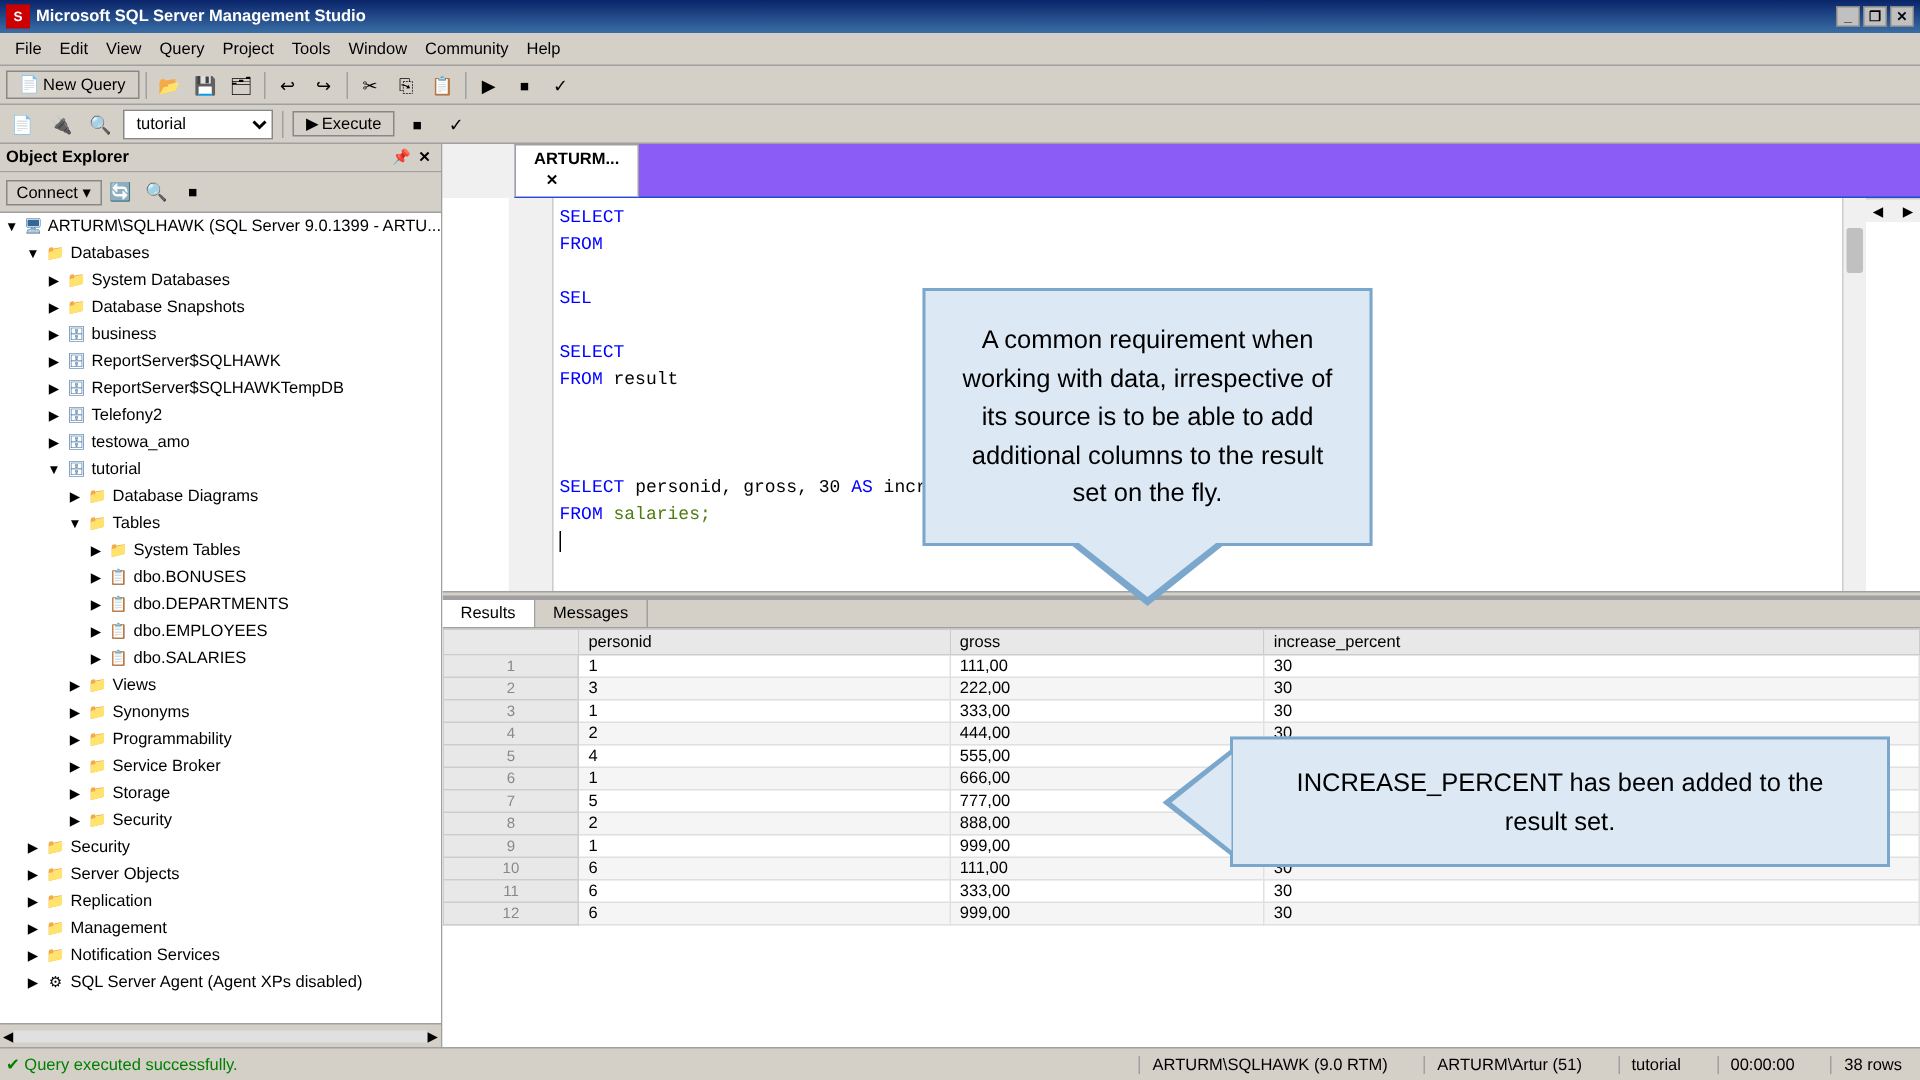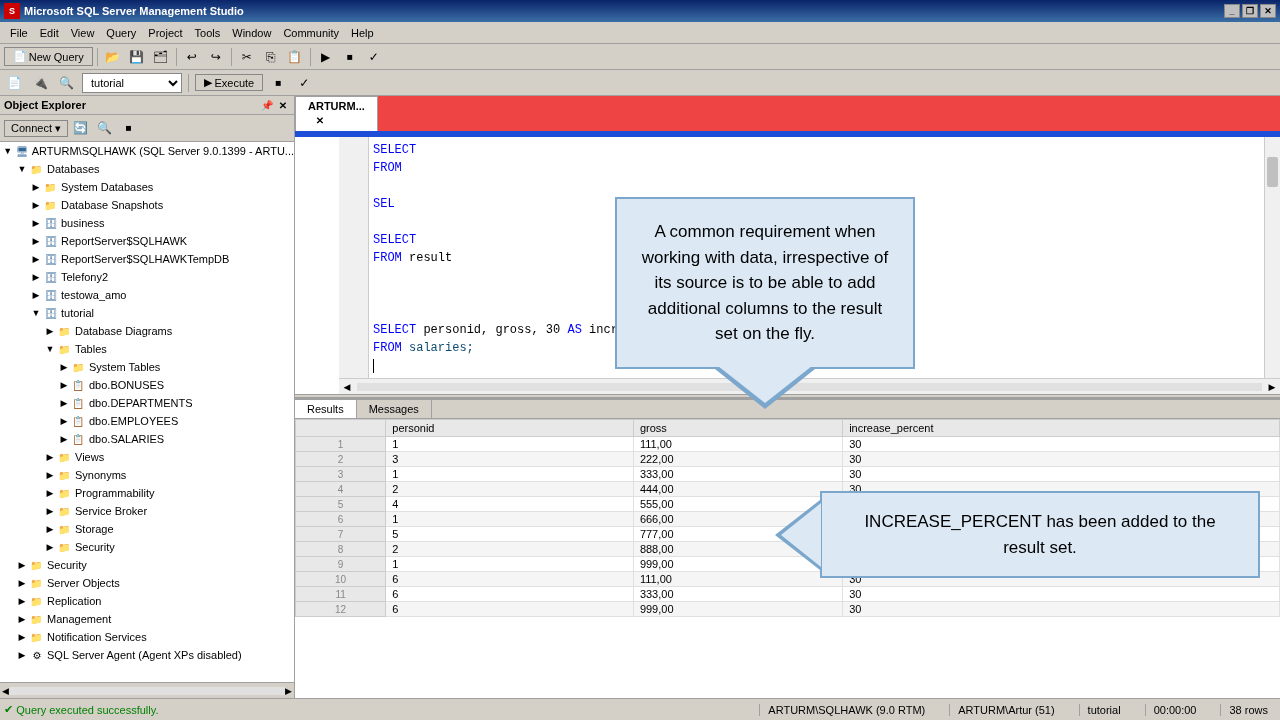--- a/index.html
+++ b/index.html
@@ -43,27 +43,27 @@
     .tree-item .item-icon { width: 16px; height: 16px; display: inline-flex; align-items: center; justify-content: center; margin-right: 2px; font-size: 10px; }
     .folder-icon { color: #808000; }
     .db-icon { color: #336699; }
     .server-icon { color: #336699; }
     .tree-label { font-size: 11px; }
 
     
     .content-area { flex: 1; display: flex; flex-direction: column; background: #f0f0f0; overflow: hidden; }
 
     
-    .editor-tabs { background: #ef4444; display: flex; align-items: flex-end; border-bottom: 6px solid #1d4ed8; }
+    .editor-tabs { background: #8b5cf6; display: flex; align-items: flex-end; border-bottom: 1px solid #1d4ed8; margin-left: 48px; }
     .editor-tab { padding: 3px 12px; background: #e8e4dc; border: 1px solid #a0a0a0; border-bottom: none; font-size: 11px; cursor: pointer; margin-right: 1px; }
     .editor-tab.active { background: white; font-weight: bold; }
     .tab-btn { width: 16px; height: 16px; display: flex; align-items: center; justify-content: center; font-size: 10px; cursor: pointer; margin-left: 4px; }
 
     
-    .query-pane { background: white; flex: 1; overflow: hidden; display: flex; flex-direction: column; position: relative; min-height: 200px; padding-left: 44px; }
+    .query-pane { background: white; flex: 1; overflow: hidden; display: flex; flex-direction: row; position: relative; min-height: 200px; padding-left: 44px; }
     .query-editor { flex: 1; font-family: 'Courier New', monospace; font-size: 12px; padding: 4px; overflow-y: auto; line-height: 1.4; position: relative; }
     .line-numbers { background: #f0f0f0; border-right: 1px solid #ccc; padding: 4px 4px; color: #888; font-family: 'Courier New', monospace; font-size: 12px; line-height: 1.4; text-align: right; min-width: 30px; }
 
     
     .results-pane { height: 300px; border-top: 2px solid #a0a0a0; display: flex; flex-direction: column; background: white; }
     .results-tabs { background: #d4d0c8; display: flex; border-bottom: 1px solid #a0a0a0; }
     .results-tab { padding: 3px 12px; font-size: 11px; cursor: pointer; border-right: 1px solid #a0a0a0; }
     .results-tab.active { background: white; }
     .results-grid { flex: 1; overflow: auto; }
 
@@ -371,21 +371,21 @@
               <div><span style="color:#0000ff;">FROM</span></div>
               <div>&nbsp;</div>
               <div style="color:#888;"><span style="color:#0000ff;">SEL</span></div>
               <br>
               <div><span style="color:#0000ff;">SELECT</span></div>
               <div><span style="color:#0000ff;">FROM</span><span style="color:#000;"> result</span></div>
               <br>
               <br>
               <br>
               <div><span style="color:#0000ff;">SELECT</span><span style="color:#000;"> personid, gross, 30 </span><span style="color:#0000ff;">AS</span><span style="color:#000;"> increase_percent</span></div>
-              <div><span style="color:#0000ff;">FROM</span><span style="color:#0c4a6e;"> salaries;</span></div>
+              <div><span style="color:#0000ff;">FROM</span><span style="color:#4d7c0f;"> salaries;</span></div>
               <div><span class="cursor-line"></span></div>
             </div>
           </div>
           <div class="scrollbar-area">
             <div class="scrollbar-thumb"></div>
           </div>
         </div>
         <div class="bottom-scrollbar">
           <div class="bottom-scroll-btn">◀</div>
           <div class="bottom-scroll-track"></div>

